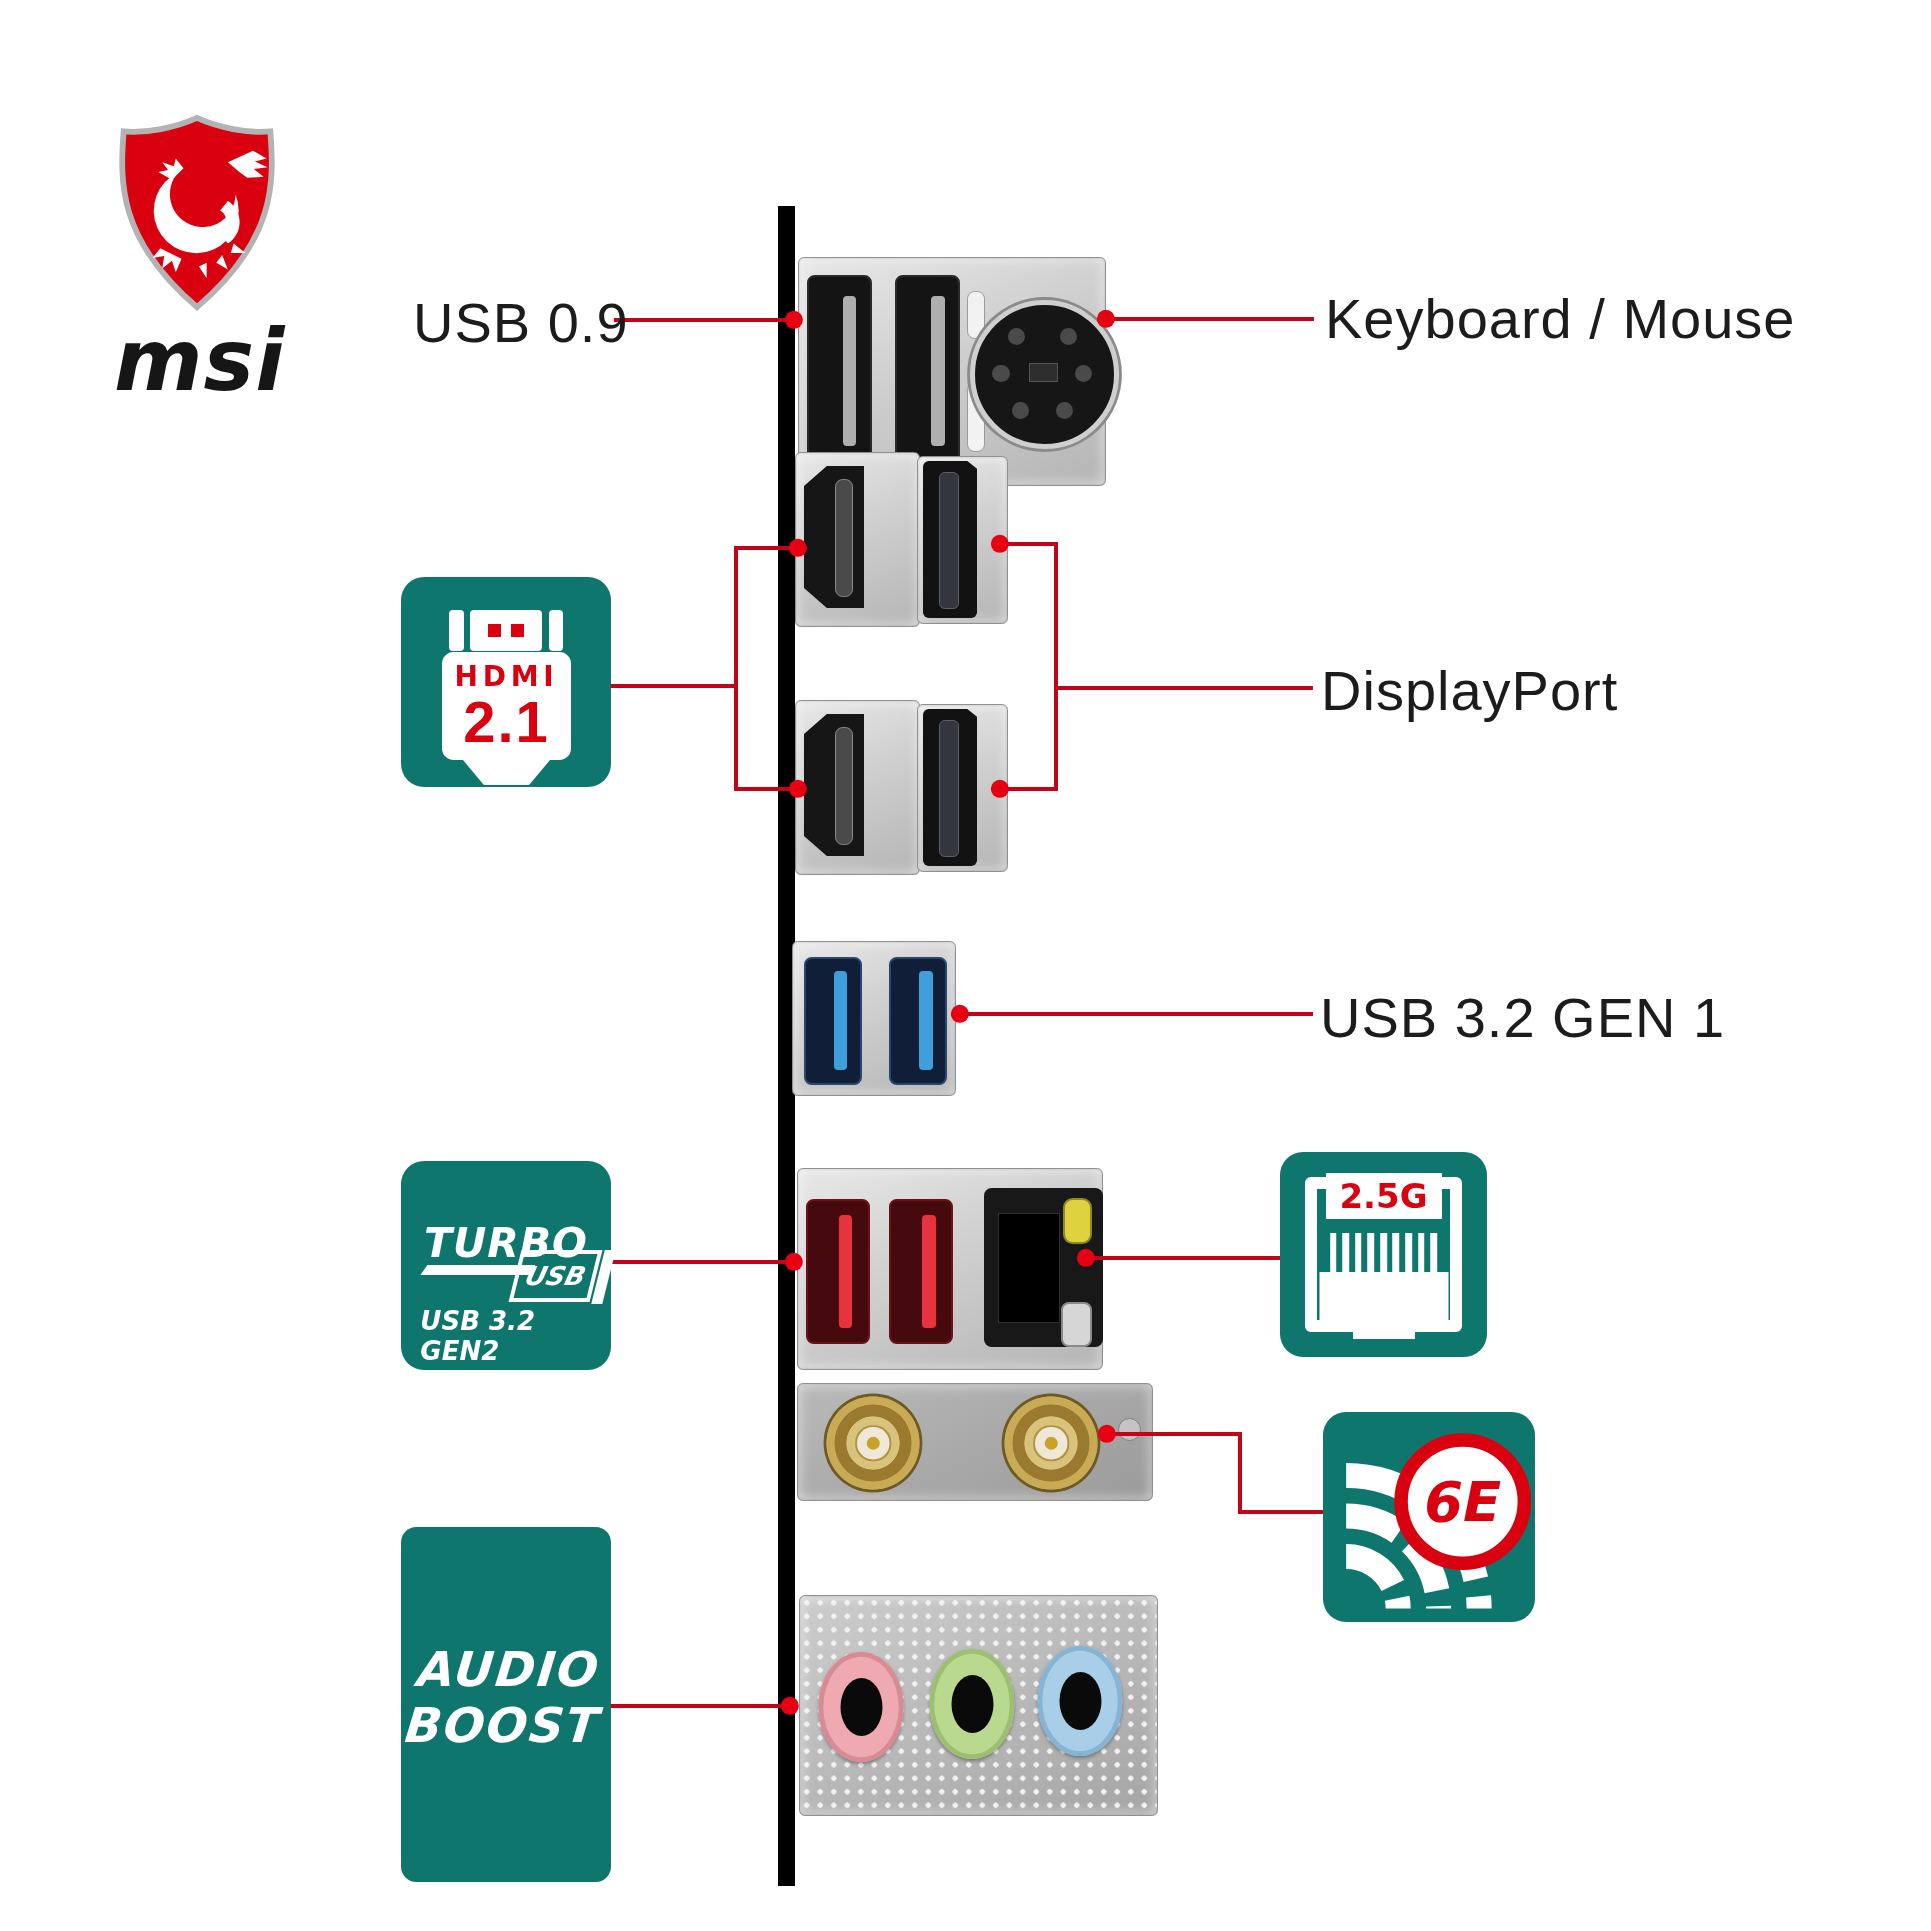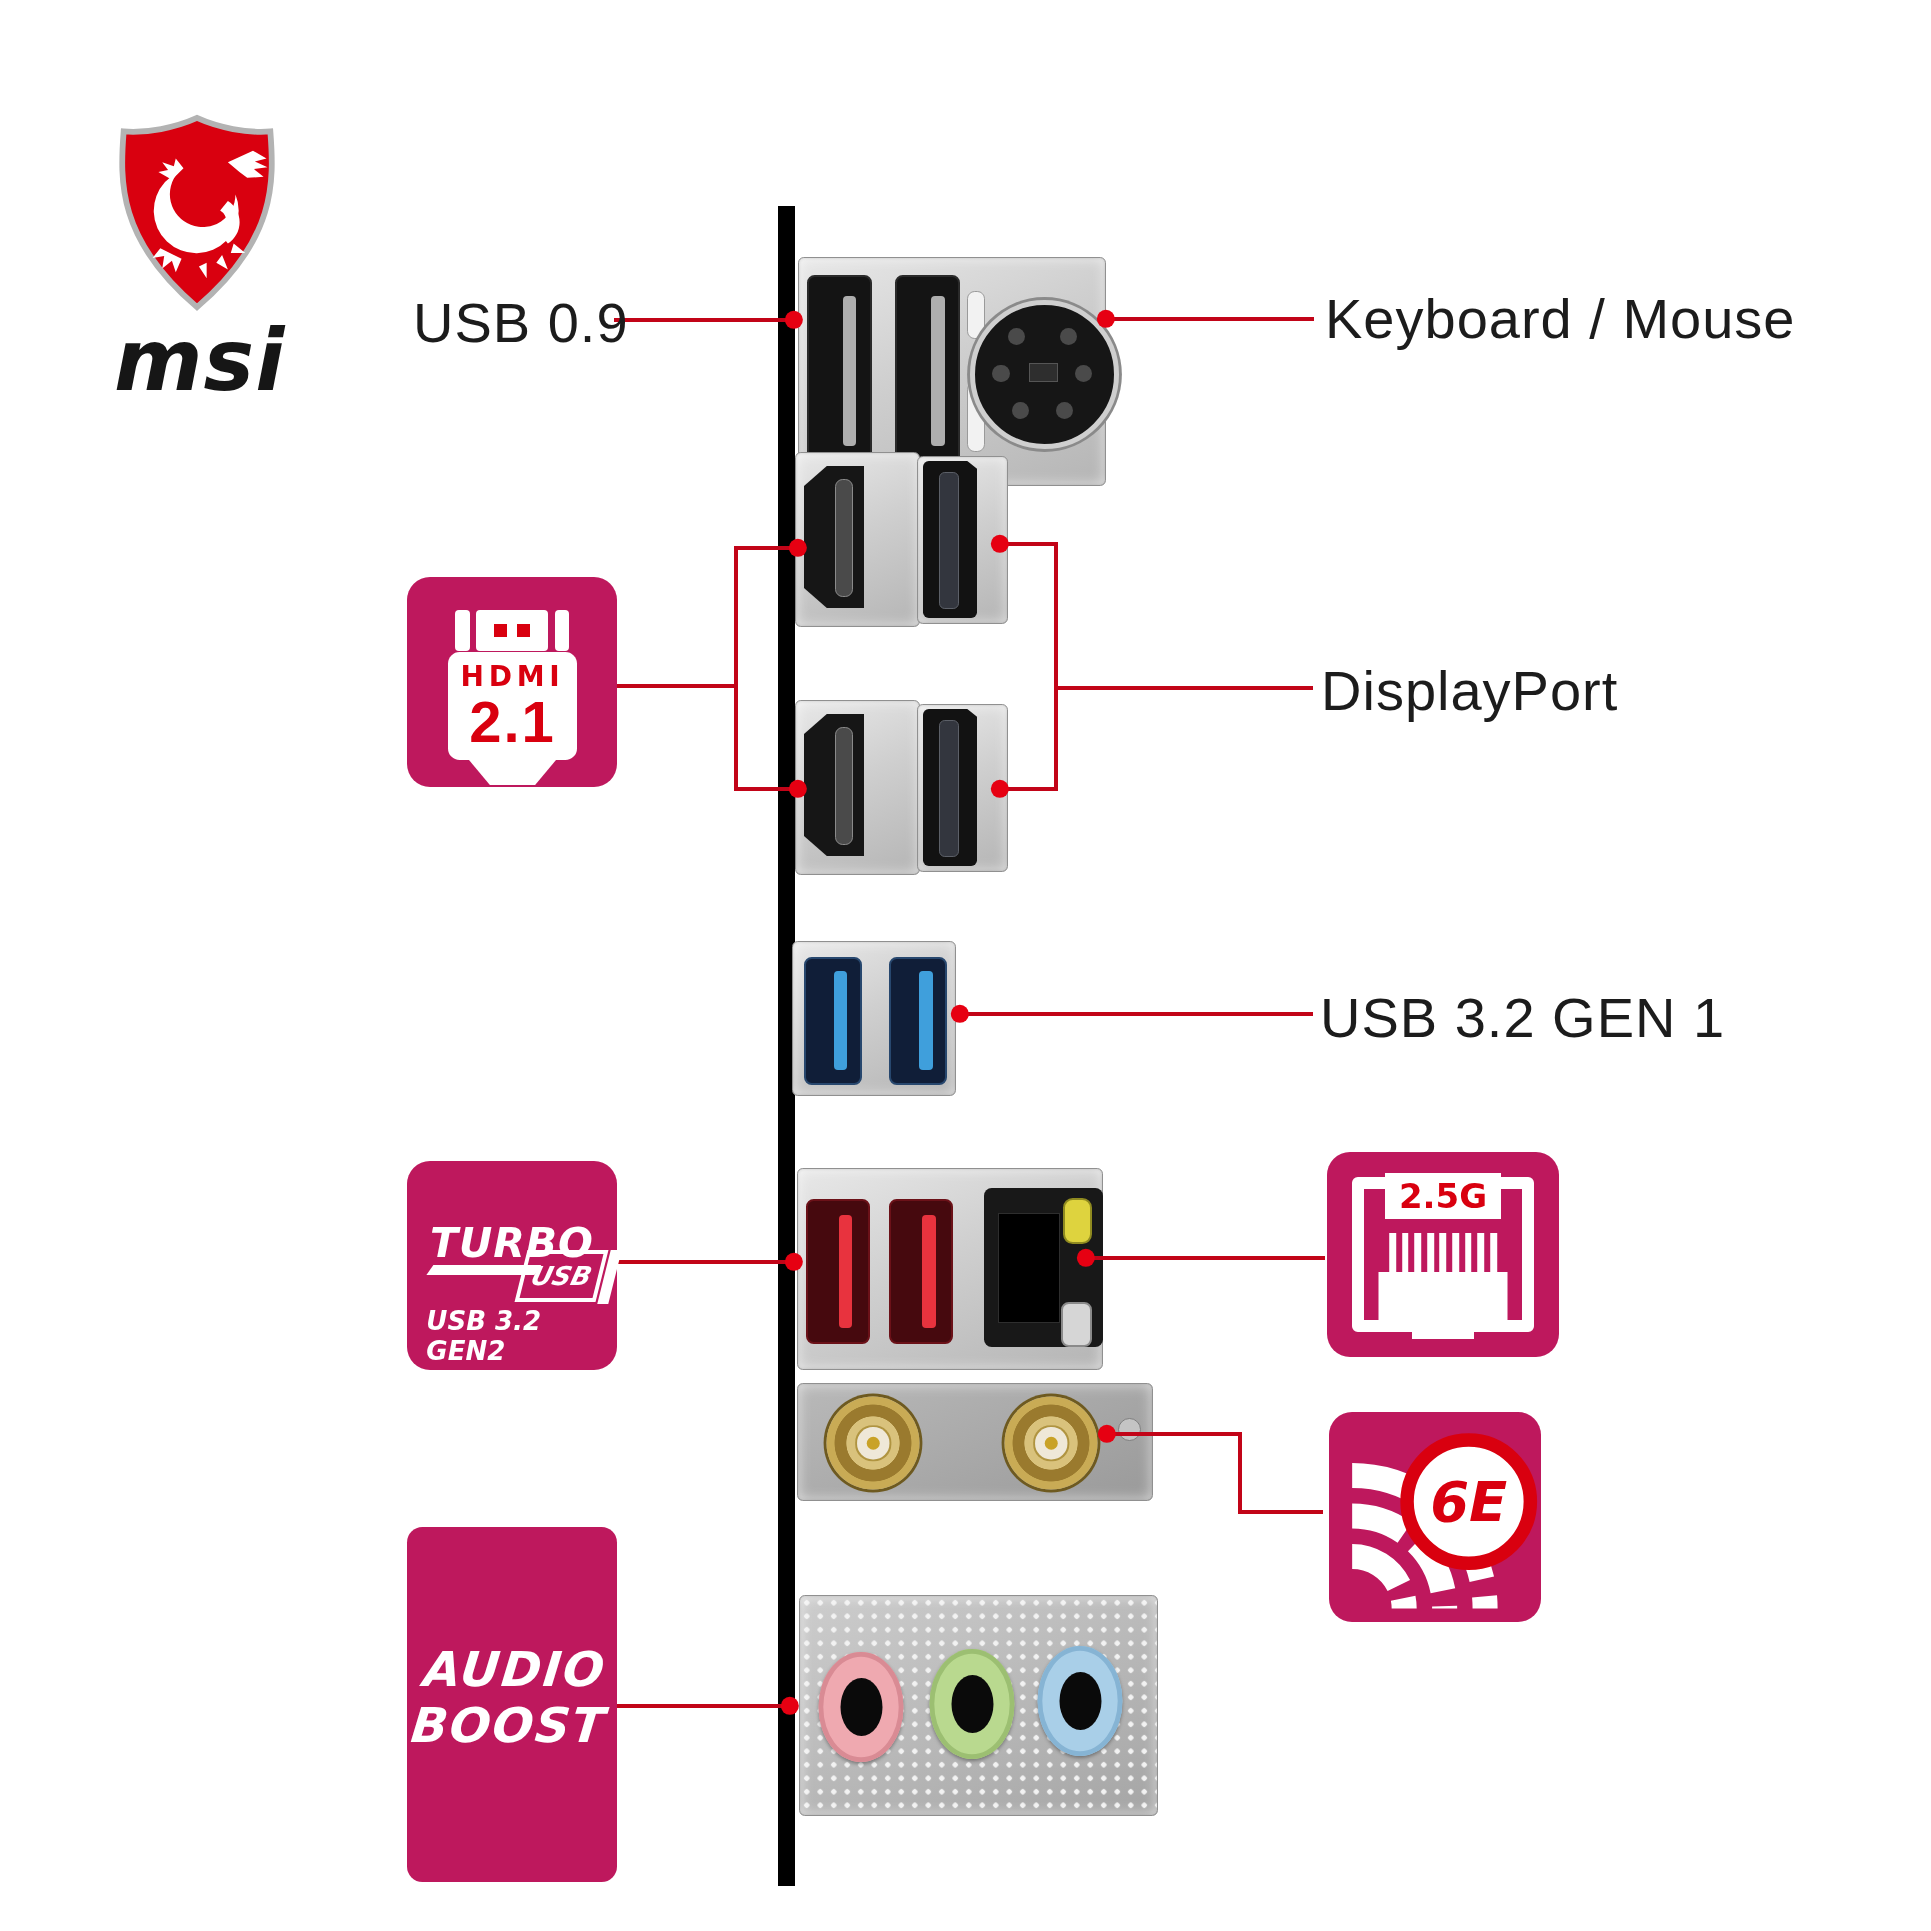--- a/index.html
+++ b/index.html
@@ -7,21 +7,21 @@
          font-family:"Liberation Sans",sans-serif;}
 
   
   .plate{position:absolute;background:linear-gradient(155deg,#e8e8e8 0%,#cfcfcf 45%,#b5b5b5 100%);
          border:1.9px solid #909090;border-radius:5.8px;
          box-shadow:inset 0 0 13.5px rgba(255,255,255,.65), inset 0 0 2.9px rgba(0,0,0,.25);}
   .line{position:absolute;background:#c20418;}
   .dot{position:absolute;width:18.3px;height:18.3px;border-radius:50%;background:#e60012;
        transform:translate(-50%,-50%);}
   .lbl{position:absolute;font-size:56px;color:#1c1c1c;letter-spacing:1px;white-space:nowrap;}
-  .badge{position:absolute;background:#be185d;border-radius:23px;margin-left:6px;}
+  .badge{position:absolute;background:#0f766e;border-radius:23px;}
 
   
   .usb-port{position:absolute;background:#141414;border-radius:7.7px;border:2.9px solid #2a2a2a;}
   .usb-tongue{position:absolute;top:10%;bottom:10%;width:13.5px;border-radius:3.9px;}
   .usb-black .usb-tongue{left:56%;background:#c9c9c9;opacity:.85;}
   .usb-blue{background:#101e38;border-color:#27476e;}
   .usb-blue .usb-tongue{left:52%;background:#3f9fdc;}
   .usb-red{background:#46090e;border-color:#6b1118;}
   .usb-red .usb-tongue{left:52%;background:#e8333e;}
 
@@ -265,21 +265,21 @@
   <div class="badge" style="left:401px;top:1161px;width:210px;height:209px;">
     <div class="badge-txt turbo-word">TURBO</div>
     <div class="turbo-underline"></div>
     <div class="turbo-box">
       <span class="badge-txt">USB</span>
     </div>
     <div class="turbo-slash"></div>
     <div class="badge-txt turbo-line2">USB 3.2 GEN2</div>
   </div>
 
-  <div class="badge" style="left:1321px;top:1152px;width:232px;height:205px;">
+  <div class="badge" style="left:1280px;top:1152px;width:207px;height:205px;">
     <div class="lan-frame"></div>
     <div class="lan-pins">
       <i></i>
         <i></i>
         <i></i>
         <i></i>
         <i></i>
         <i></i>
         <i></i>
         <i></i>

